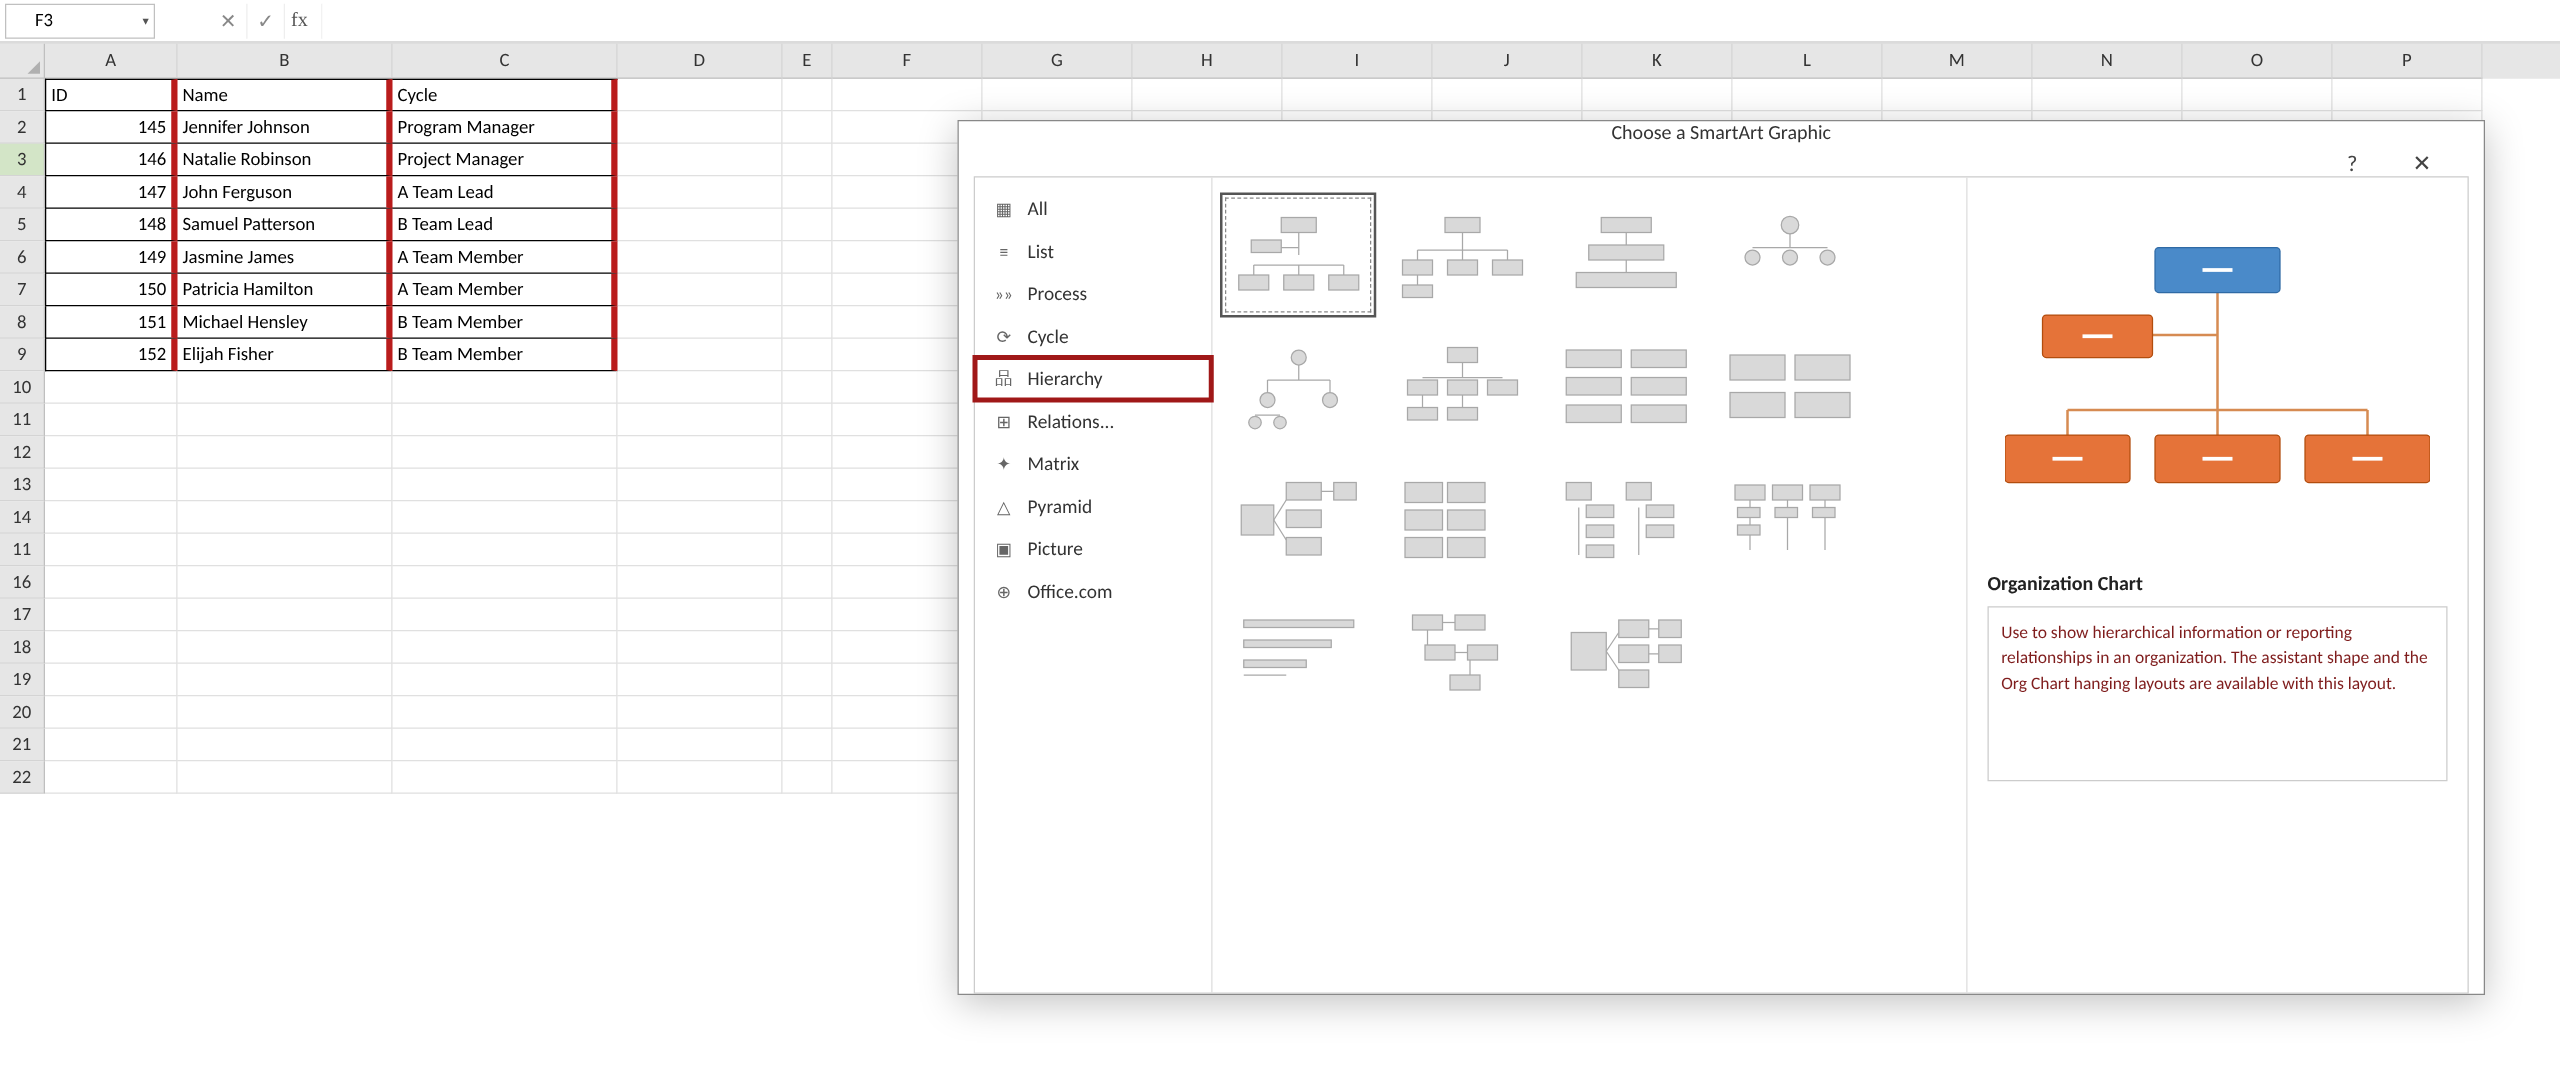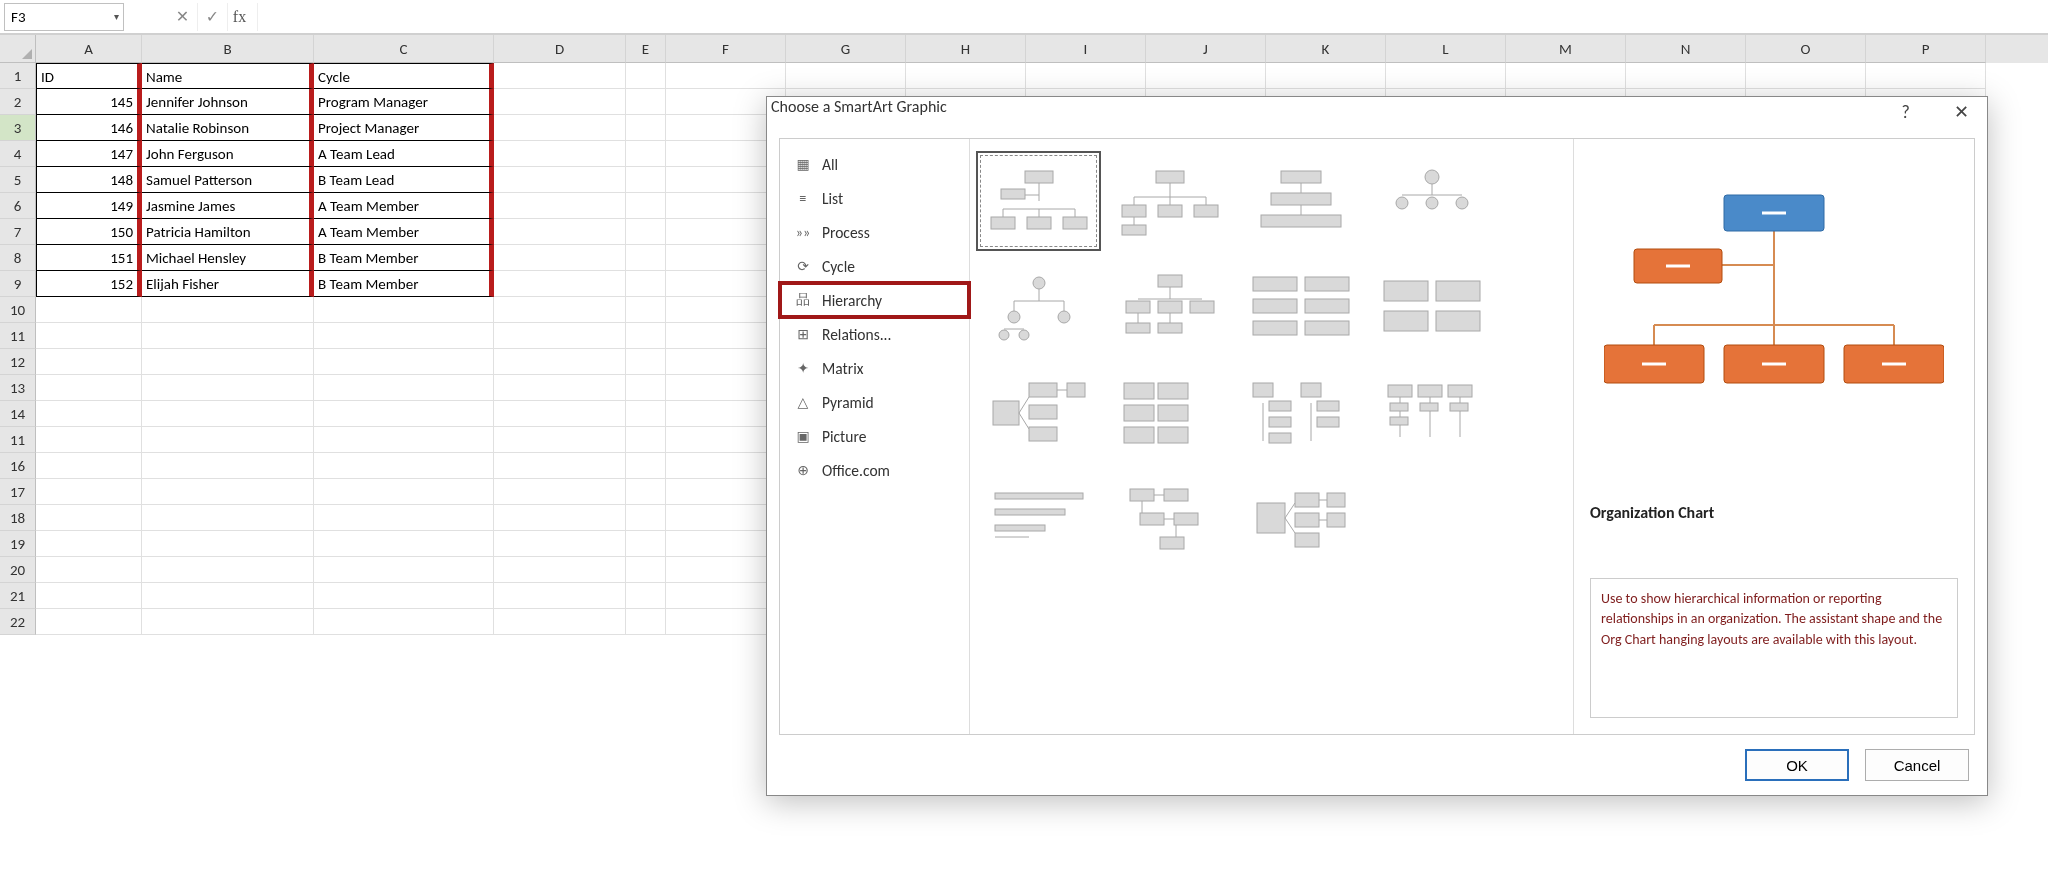--- a/index.html
+++ b/index.html
@@ -21,21 +21,21 @@
     border-bottom: 1px solid #d0d0d0;
     background: #fff;
   }
   .name-box {
     width: 120px;
     height: 28px;
     margin: 2px 4px;
     border: 1px solid #c0c0c0;
     display: flex;
     align-items: center;
-    padding: 0 6px;
+    padding: 0 23px;
     font-size: 15px;
     background: #fff;
     position: relative;
   }
   .name-box .dd {
     position: absolute;
     right: 4px;
     font-size: 10px;
     color: #555;
   }
@@ -149,25 +149,26 @@
     width: 1222px;
     height: 700px;
     background: #fff;
     border: 1px solid #888;
     box-shadow: 0 6px 30px rgba(0,0,0,0.25);
     display: flex;
     flex-direction: column;
   }
   .dlg-title {
     display: flex;
-    align-items: flex-start;
+    align-items: center;
     height: 44px;
-    padding: 0 4px;
+    padding: 0 28px;
     font-size: 16px;
     color: #333;
+    flex-direction: column;
   }
   .dlg-title-ctrls {
     margin-left: auto;
     display: flex;
     gap: 28px;
     padding-right: 6px;
   }
   .dlg-title-ctrls span {
     font-size: 18px;
     color: #444;
@@ -229,21 +230,20 @@
     border: 2px solid #555;
     outline: 1px dashed #888;
     outline-offset: -5px;
   }
   .layout-thumb svg { width: 100px; height: 76px; }
   .preview-pane {
     width: 400px;
     padding: 16px;
     display: flex;
     flex-direction: column;
-    gap: 48px;
   }
   .preview-chart {
     flex: 0 0 300px;
     display: flex;
     align-items: center;
     justify-content: center;
   }
   .preview-title {
     font-weight: 600;
     font-size: 16px;
@@ -991,17 +991,13 @@
           <line x1="158" y1="189" x2="182" y2="189" stroke="#fff" stroke-width="3"></line>
           <rect x="240" y="170" width="100" height="38" rx="3" fill="#e57339" stroke="#b24d0e"></rect>
           <line x1="278" y1="189" x2="302" y2="189" stroke="#fff" stroke-width="3"></line>
         </svg>
       </div>
       <div class="preview-title">Organization Chart</div>
       <div class="preview-desc">Use to show hierarchical information or reporting relationships in an organization. The assistant shape and the Org Chart hanging layouts are available with this layout.</div>
     </div>
   </div>
 
-  <div class="dlg-footer">
-    <button class="btn primary">OK</button>
-    <button class="btn">Cancel</button>
-  </div>
 </div>
 
 </body></html>

